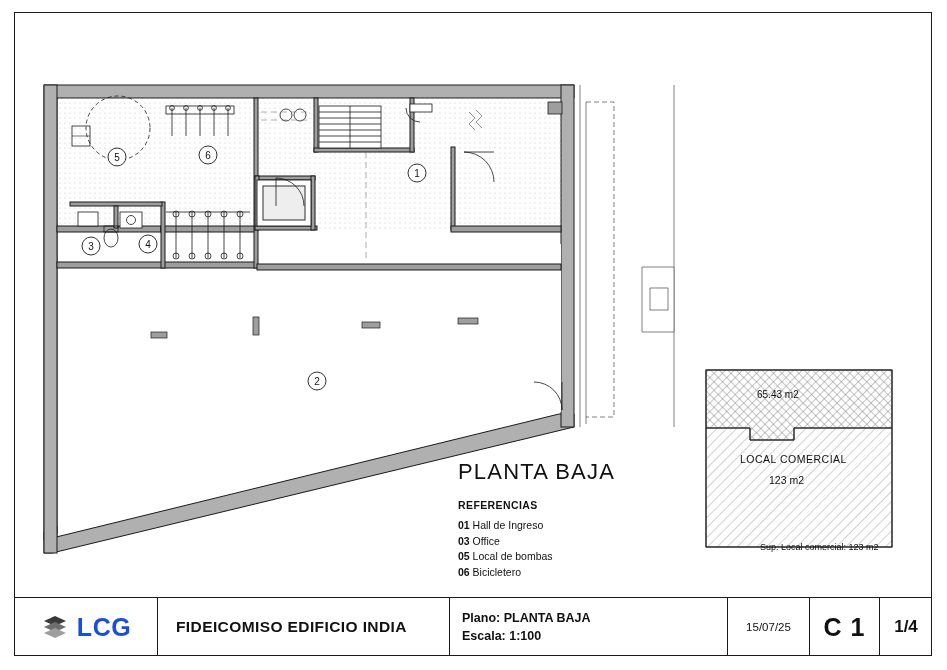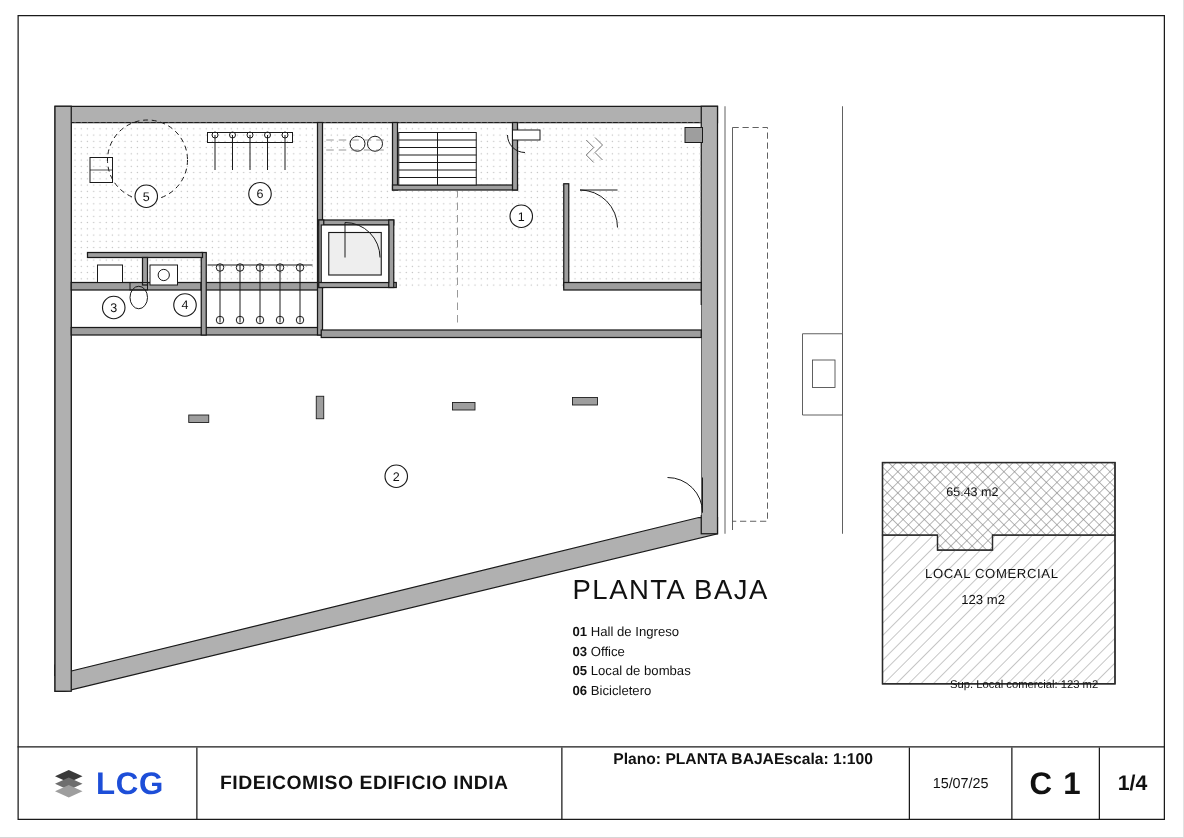--- a/index.html
+++ b/index.html
@@ -62,21 +62,21 @@
     flex: 1;
     padding-left: 18px;
     font-size: 15.5px;
     font-weight: bold;
     letter-spacing: 0.4px;
     color: #111;
   }
   .tb-plan {
     width: 278px;
     padding-left: 12px;
-    flex-direction: row;
+    flex-direction: column;
     align-items: flex-start;
     justify-content: center;
     text-align: right;
   }
   .tb-plan div {
     font-size: 12.5px;
     font-weight: bold;
     color: #111;
     line-height: 1.45;
   }
@@ -351,20 +351,21 @@
         <path d="M 692 358 L 878 358 L 878 416 L 780 416 L 780 428 L 736 428 L 736 416 L 692 416 Z" fill="url(#crosshatch)" stroke="#2a2a2a" stroke-width="1"></path>
 
         <path d="M 692 416 L 736 416 L 736 428 L 780 428 L 780 416 L 878 416 L 878 535 L 692 535 Z" fill="url(#hatch45)" stroke="#2a2a2a" stroke-width="1"></path>
         <rect x="692" y="358" width="186" height="177" fill="none" stroke="#2a2a2a" stroke-width="1.1"></rect>
       </g>
     </svg>
   </div>
 
   <div class="legend">
     <div class="plantitle">PLANTA BAJA</div>
+    <div class="refhead">REFERENCIAS</div>
     <ul>
       <li><b>01</b> <span>Hall de Ingreso</span></li>
       <li><b>03</b> <span>Office</span></li>
       <li><b>05</b> <span>Local de bombas</span></li>
       <li><b>06</b> <span>Bicicletero</span></li>
     </ul>
   </div>
 
   <div class="keytext k-65">65.43 m2</div>
   <div class="keytext k-local">LOCAL COMERCIAL</div>

